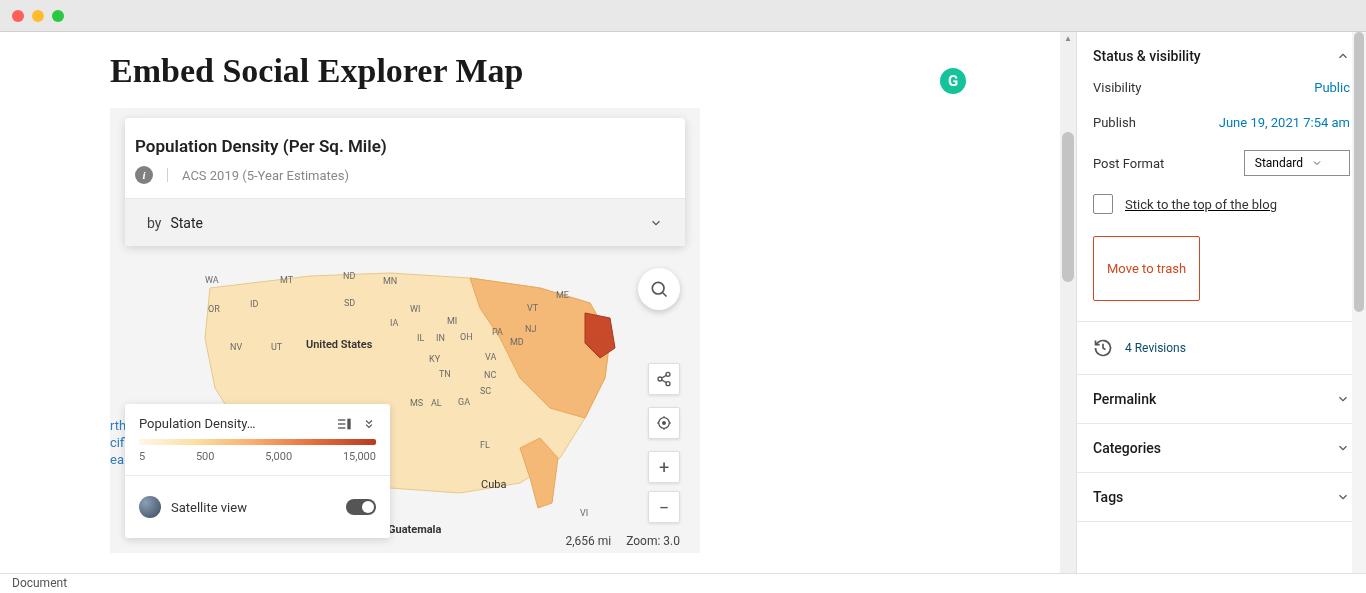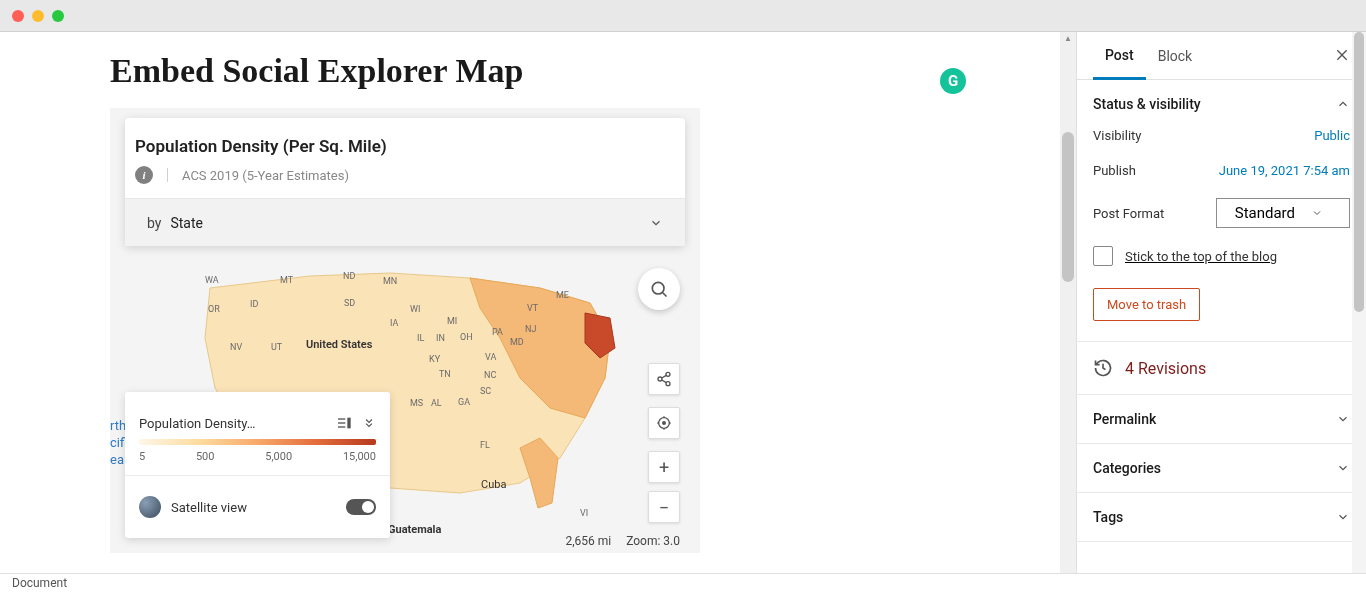--- a/index.html
+++ b/index.html
@@ -37,21 +37,21 @@
 .chevron-down { width: 14px; height: 14px; }
 
 .search-btn { position: absolute; top: 160px; right: 20px; width: 42px; height: 42px; border-radius: 50%; background: #fff; box-shadow: 0 2px 6px rgba(0,0,0,0.2); display: flex; align-items: center; justify-content: center; z-index: 4; cursor: pointer; }
 
 .map-controls { position: absolute; right: 20px; bottom: 30px; display: flex; flex-direction: column; gap: 8px; z-index: 4; }
 .ctrl-btn { width: 32px; height: 32px; background: #fff; border: 1px solid #ddd; box-shadow: 0 1px 3px rgba(0,0,0,0.1); display: flex; align-items: center; justify-content: center; cursor: pointer; border-radius: 2px; font-size: 18px; color: #555; }
 .ctrl-share { margin-bottom: 4px; }
 .ctrl-locate { margin-bottom: 4px; }
 
 .legend-panel { position: absolute; bottom: 15px; left: 15px; width: 265px; background: #fff; border-radius: 3px; box-shadow: 0 2px 8px rgba(0,0,0,0.15); z-index: 4; }
-.legend-top { padding: 24px 14px 8px; display: flex; align-items: flex-start; justify-content: space-between; }
+.legend-top { padding: 12px 14px 8px; display: flex; align-items: flex-end; justify-content: space-between; }
 .legend-title { font-size: 13px; color: #333; }
 .legend-icons { display: flex; gap: 10px; align-items: center; color: #666; }
 .legend-scale { padding: 0 14px 12px; }
 .legend-gradient { height: 6px; background: linear-gradient(90deg, #fef6e8 0%, #fddca0 25%, #f7a96b 50%, #e36c3b 75%, #b53a1f 100%); border-radius: 2px; margin-bottom: 5px; }
 .legend-labels { display: flex; justify-content: space-between; font-size: 11px; color: #666; }
 .legend-sat { border-top: 1px solid #eaeaea; padding: 20px 14px; display: flex; align-items: center; justify-content: space-between; }
 .sat-left { display: flex; align-items: center; gap: 10px; }
 .sat-thumb { width: 22px; height: 22px; border-radius: 50%; background: radial-gradient(circle at 30% 30%, #8a9fb5, #3b4a5c); }
 .sat-label { font-size: 13px; color: #333; }
 .toggle-off { width: 30px; height: 16px; border-radius: 10px; background: #555; position: relative; }
@@ -75,31 +75,31 @@
 .panel-header { display: flex; justify-content: space-between; align-items: center; padding: 16px; cursor: pointer; }
 .panel-title { font-size: 14px; font-weight: 500; color: #1a1a1a; }
 .panel-chevron { width: 14px; height: 14px; }
 .panel-body { padding: 0 16px 20px; }
 
 .status-row { display: flex; justify-content: space-between; align-items: center; margin-bottom: 20px; font-size: 13px; }
 .status-label { color: #333; }
 .status-link { color: #007cba; cursor: pointer; }
 
 .format-row { display: flex; justify-content: space-between; align-items: center; margin-bottom: 18px; }
-.format-select { border: 1px solid #8c8c8c; padding: 5px 26px 5px 18px; font-size: 15px; background: #fff; display: flex; align-items: center; gap: 16px; cursor: pointer; position: relative; }
+.format-select { border: 1px solid #8c8c8c; padding: 5px 26px 5px 10px; font-size: 12px; background: #fff; display: flex; align-items: center; gap: 8px; cursor: pointer; position: relative; }
 
 .check-row { display: flex; align-items: center; gap: 12px; margin-bottom: 22px; text-decoration: underline; }
 .checkbox { width: 20px; height: 20px; border: 1.5px solid #888; border-radius: 2px; }
 .check-label { font-size: 13px; color: #333; }
 
-.trash-btn { color: #cc4a1e; border: 1px solid #cc4a1e; background: #fff; padding: 8px 13px; font-size: 13px; cursor: pointer; border-radius: 2px; display: inline-block; }
+.trash-btn { color: #cc4a1e; border: 1px solid #cc4a1e; background: #fff; padding: 24px 13px; font-size: 13px; cursor: pointer; border-radius: 2px; display: inline-block; }
 
 .revisions-row { display: flex; align-items: center; gap: 12px; padding: 16px; border-bottom: 1px solid #e8e8e8; cursor: pointer; }
 .rev-icon { width: 20px; height: 20px; }
-.rev-text { font-size: 16px; color: #7f1d1d; }
+.rev-text { font-size: 12px; color: #0c4a6e; }
 
 .status-bar { height: 20px; border-top: 1px solid #e0e0e0; font-size: 12px; color: #555; padding: 2px 12px; background: #fff; }
 
 .editor-scrollbar-r { position: absolute; top: 0; right: 0; width: 16px; height: 100%; background: #f0f0f0; z-index: 10; }
 .editor-scrollbar-r .thumb-r { position: absolute; top: 100px; left: 2px; width: 12px; height: 150px; background: #c4c4c4; border-radius: 6px; }
 .editor-scrollbar-r .arrow-up { position: absolute; top: 2px; left: 4px; font-size: 8px; color: #888; }
 
 .sidebar-scroll { position: absolute; right: 0; top: 0; bottom: 0; width: 14px; background: #f4f4f4; }
 .sidebar-scroll .thumb { position: absolute; top: 0; left: 2px; width: 10px; height: 280px; background: #c4c4c4; border-radius: 5px; }
 
@@ -272,30 +272,20 @@
         <span>3.0</span>
       </div>
     </div>
   </div>
 
   <div class="sidebar">
     <div class="sidebar-scroll">
         <div class="thumb"></div>
       </div>
 
-    <div class="sidebar-tabs">
-      <div class="tab active">Post</div>
-      <div class="tab">Block</div>
-      <div class="tab-close">
-        <svg class="icon" width="16" height="16" viewBox="0 0 24 24">
-            <line x1="5" y1="5" x2="19" y2="19"></line>
-            <line x1="19" y1="5" x2="5" y2="19"></line>
-          </svg>
-      </div>
-    </div>
 
     <div class="panel">
       <div class="panel-header">
         <div class="panel-title">Status &amp; visibility</div>
         <svg class="icon panel-chevron" viewBox="0 0 24 24">
             <polyline points="6 15 12 9 18 15"></polyline>
           </svg>
       </div>
       <div class="panel-body">
         <div class="status-row">

